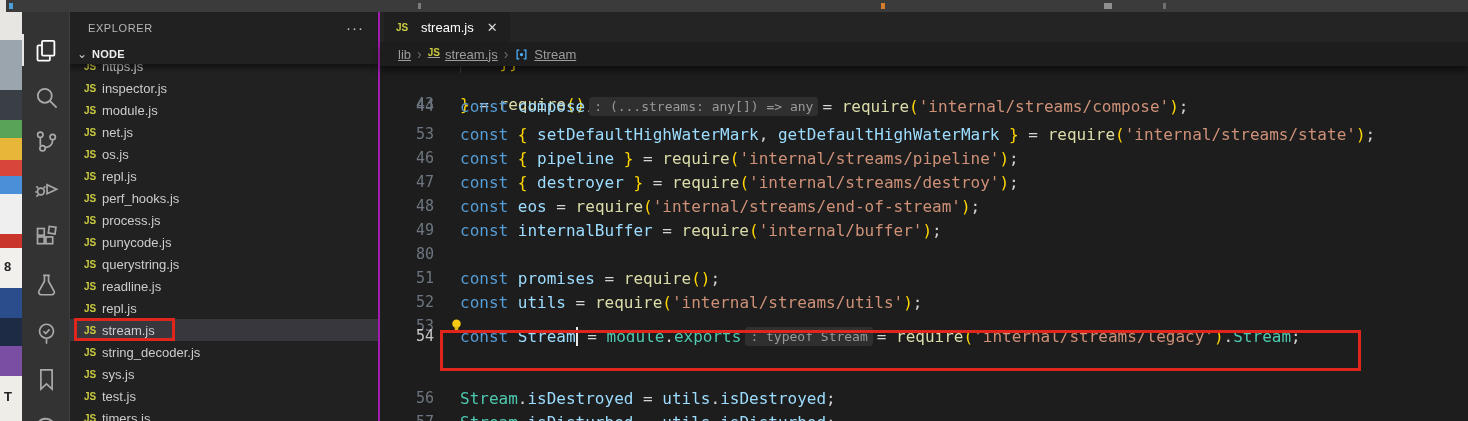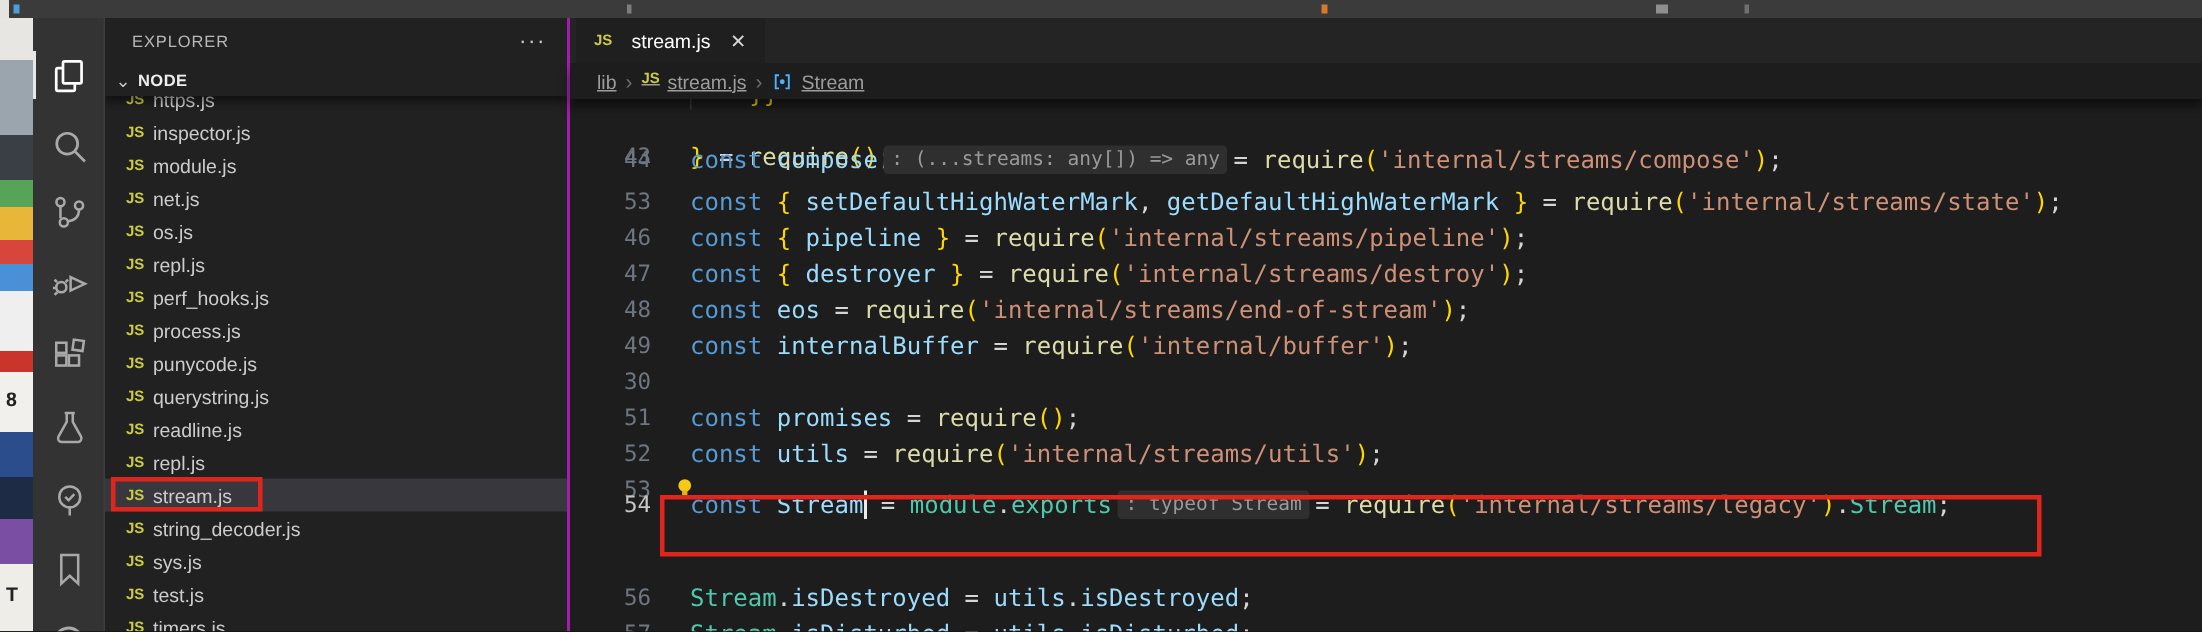--- a/index.html
+++ b/index.html
@@ -315,21 +315,21 @@
         </div>
         <div class="line" style="top: 144px;">
           <span class="ln">48</span>
           <span class="code"><span class="tk-kw">const </span><span class="tk-var">eos</span><span class="tk-op"> = </span><span class="tk-fn">require</span><span class="tk-brk">(</span><span class="tk-str">'internal/streams/end-of-stream'</span><span class="tk-brk">)</span><span class="tk-op">;</span></span>
         </div>
         <div class="line" style="top: 168px;">
           <span class="ln">49</span>
           <span class="code"><span class="tk-kw">const </span><span class="tk-var">internalBuffer</span><span class="tk-op"> = </span><span class="tk-fn">require</span><span class="tk-brk">(</span><span class="tk-str">'internal/buffer'</span><span class="tk-brk">)</span><span class="tk-op">;</span></span>
         </div>
         <div class="line" style="top: 192px;">
-          <span class="ln">30</span>
+          <span class="ln">80</span>
           <span class="code"></span>
         </div>
         <div class="line" style="top: 216px;">
           <span class="ln">51</span>
           <span class="code"><span class="tk-kw">const </span><span class="tk-var">promises</span><span class="tk-op"> = </span><span class="tk-fn">require</span><span class="tk-brk">(</span><span class="tk-brk">)</span><span class="tk-op">;</span></span>
         </div>
         <div class="line" style="top: 240px;">
           <span class="ln">52</span>
           <span class="code"><span class="tk-kw">const </span><span class="tk-var">utils</span><span class="tk-op"> = </span><span class="tk-fn">require</span><span class="tk-brk">(</span><span class="tk-str">'internal/streams/utils'</span><span class="tk-brk">)</span><span class="tk-op">;</span></span>
         </div>

